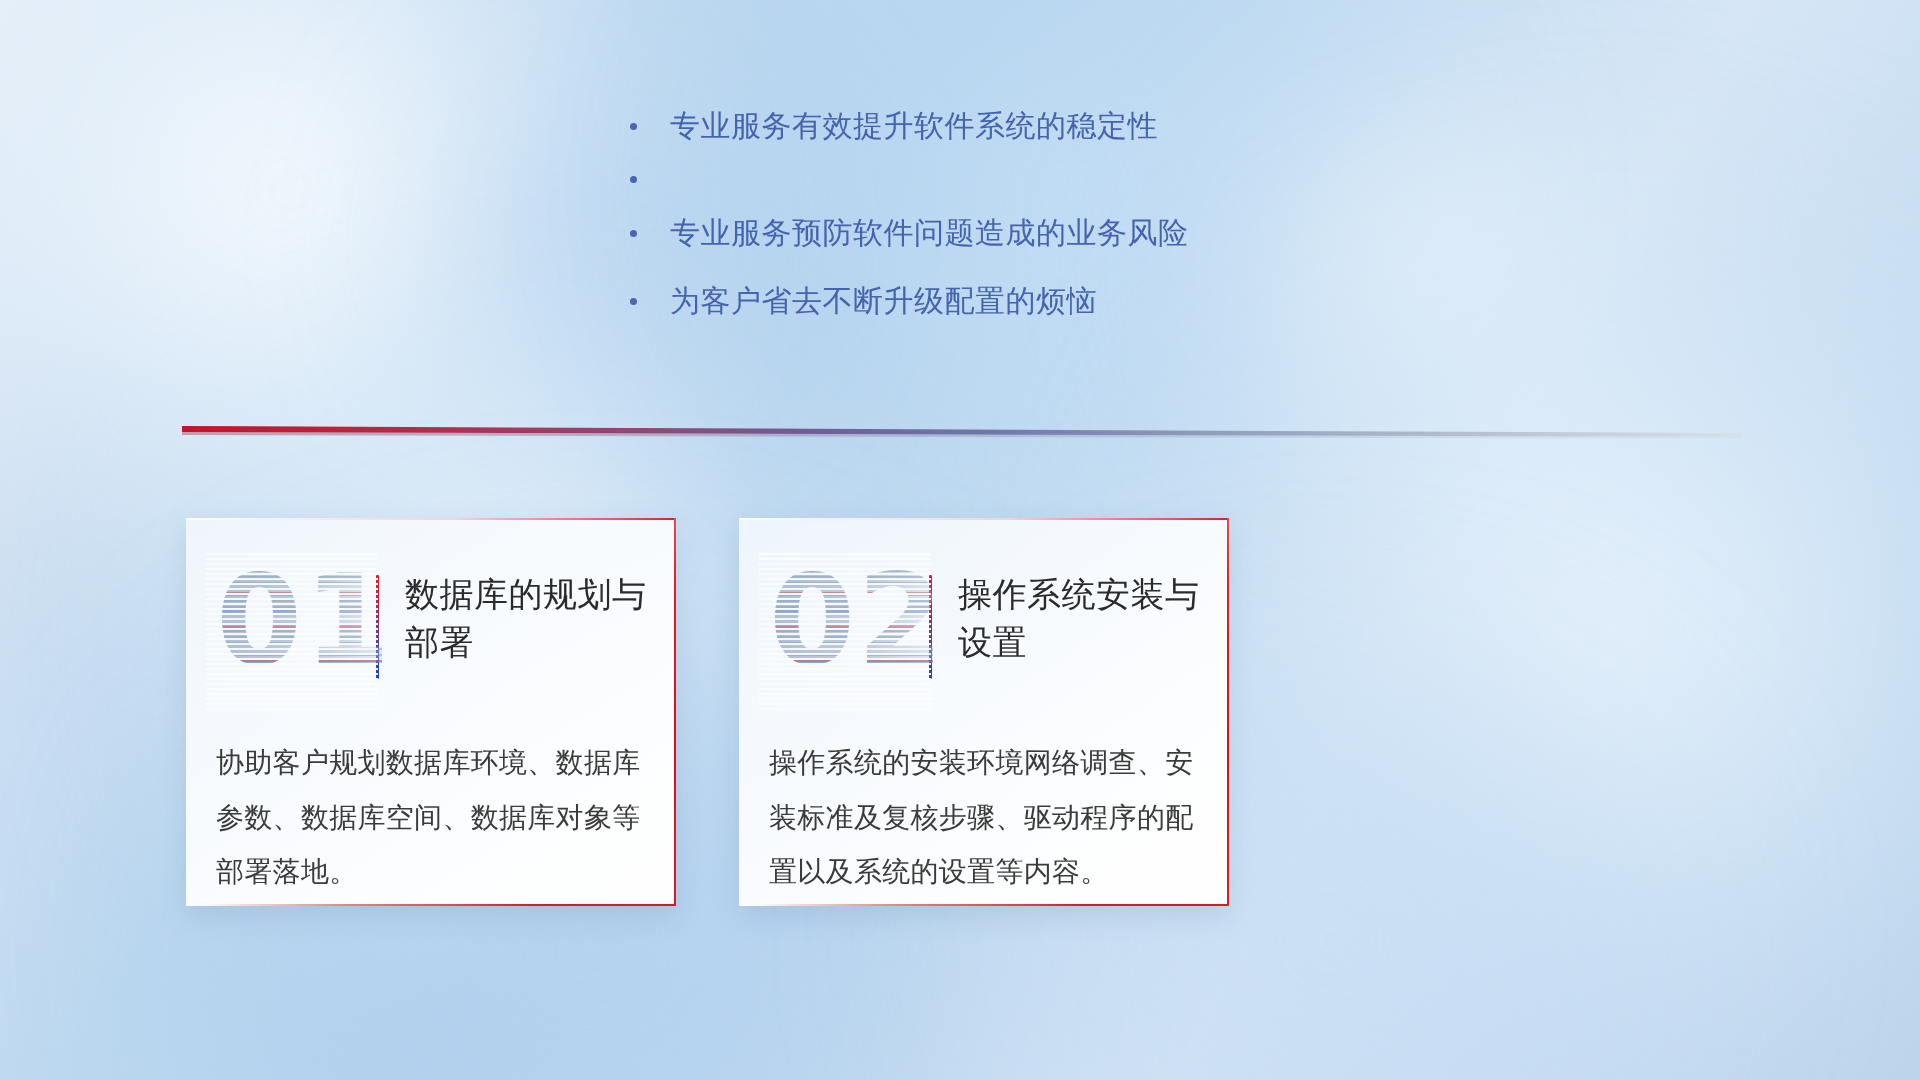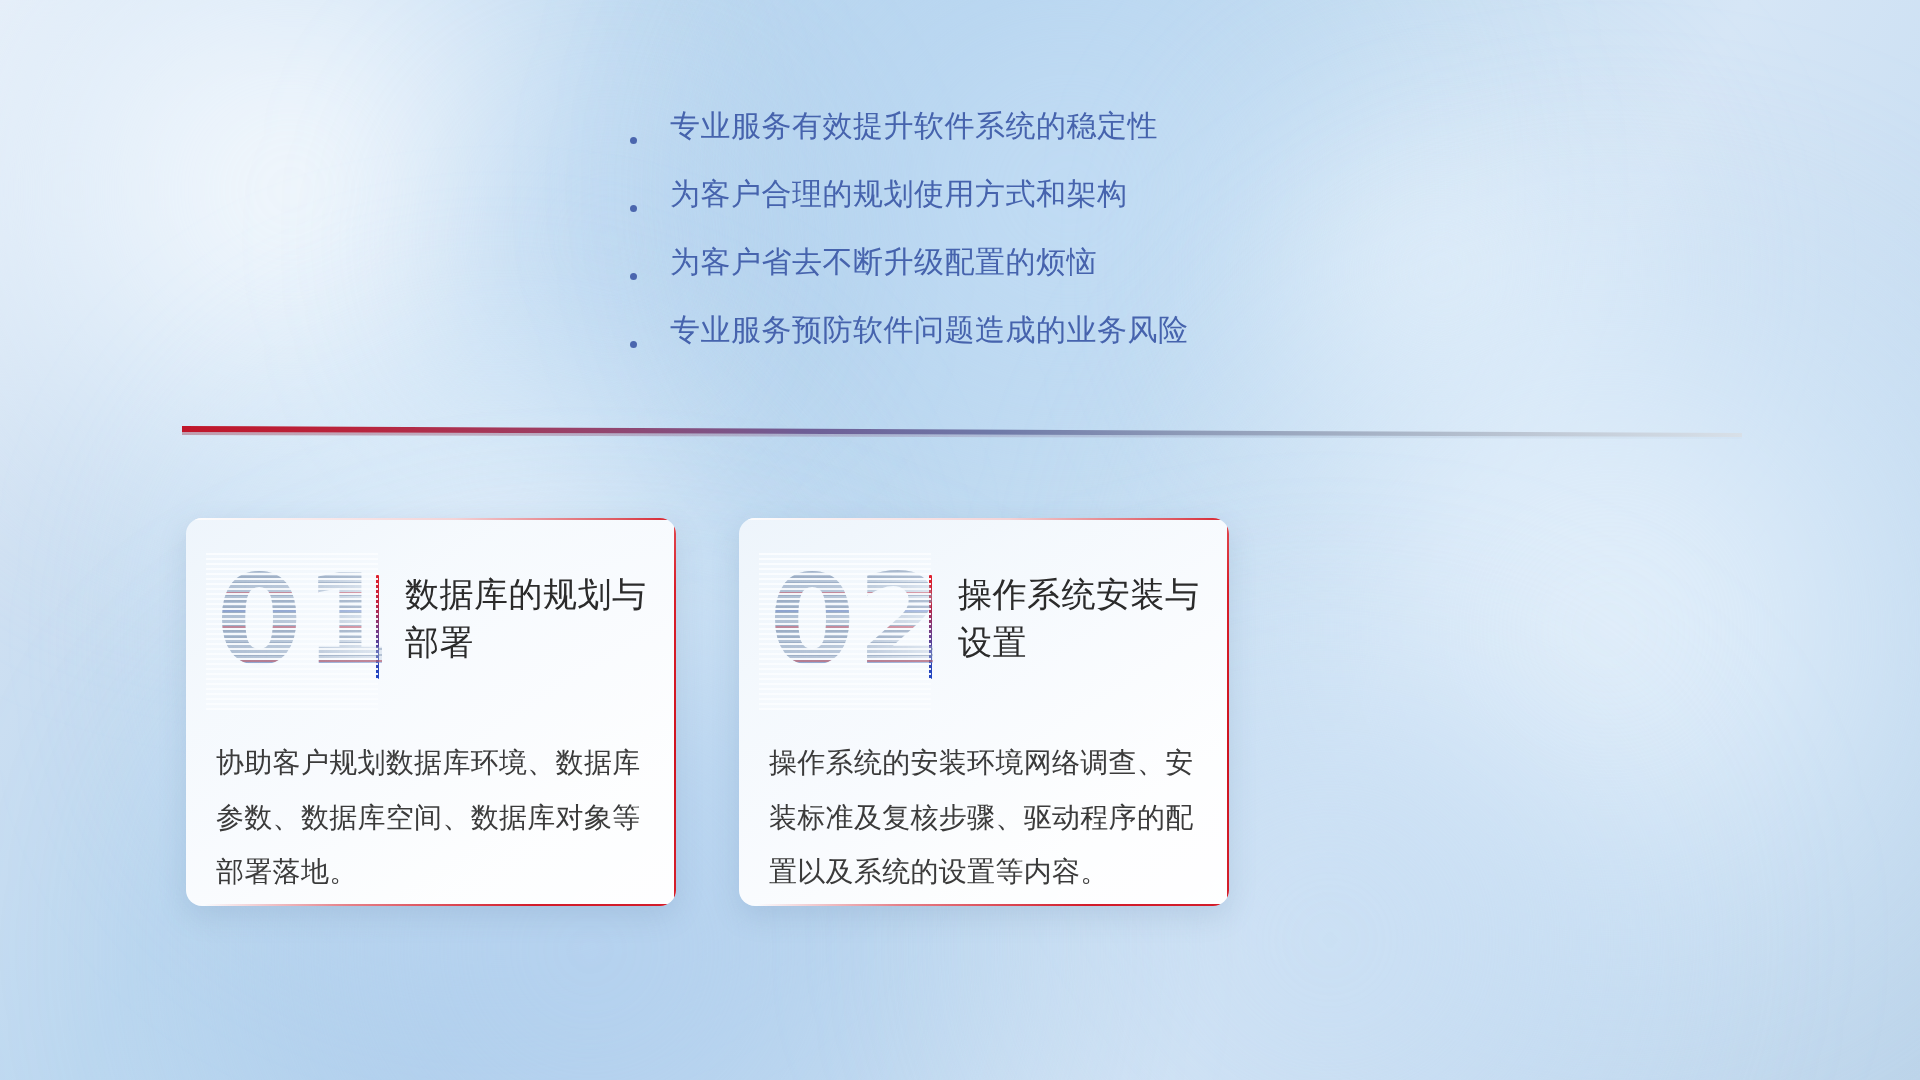--- a/index.html
+++ b/index.html
@@ -43,21 +43,21 @@
   .g8{ left:350px; top:60px; width:520px; height:360px;
        background:radial-gradient(circle,rgba(172,204,238,.55) 0%,rgba(172,204,238,0) 70%); }
 
   
   #bullets{
     position:absolute; left:0; top:108px; width:1920px;
     display:flex; flex-direction:column; align-items:center;
     gap:32px;
     z-index:3;
   }
-  .bullet-row{ display:flex; align-items:flex-end; }
+  .bullet-row{ display:flex; align-items:center; }
   .bullet-row .dot{
     width:7px; height:7px; border-radius:50%;
     background:#4b66ae; flex:none; margin-right:33px;
   }
   .bullet-row .btxt{
     font-size:30px; line-height:1.2; color:#4663ad;
     letter-spacing:.5px; white-space:nowrap; font-weight:400;
   }
   
   .bullet-inner{ width:660px; }
@@ -92,21 +92,21 @@
   }
 
   
   #cards{
     position:absolute; left:186px; top:518px; z-index:3;
     display:flex; gap:63px;
   }
   .card{
     position:relative;
     width:490px; height:388px;
-    border-radius:16px;
+    border-radius:1px;
     background:linear-gradient(150deg,
       rgba(240,246,252,.94) 0%,
       rgba(248,251,254,.93) 28%,
       rgba(252,253,255,.95) 55%,
       rgba(255,255,255,.97) 78%,
       rgba(255,255,255,.99) 100%);
     box-shadow:0 10px 28px rgba(90,120,160,.18);
     overflow:hidden;
   }
   .card .edge-r{
@@ -216,29 +216,28 @@
 </div>
 
 <div id="bullets">
   <div class="bullet-inner">
     <div class="bullet-row">
       <span class="dot"></span>
       <span class="btxt">专业服务有效提升软件系统的稳定性</span>
     </div>
     <div class="bullet-row">
       <span class="dot"></span>
-      <span class="btxt">为客户合理的规划使用方式和架构</span>
+    </div>
+    <div class="bullet-row">
+      <span class="dot"></span>
+      <span class="btxt">专业服务预防软件问题造成的业务风险</span>
     </div>
     <div class="bullet-row">
       <span class="dot"></span>
       <span class="btxt">为客户省去不断升级配置的烦恼</span>
-    </div>
-    <div class="bullet-row">
-      <span class="dot"></span>
-      <span class="btxt">专业服务预防软件问题造成的业务风险</span>
     </div>
   </div>
 </div>
 
 <div id="divider">
   <div class="bar"></div>
   <div class="bar2"></div>
 </div>
 
 <div id="cards">

